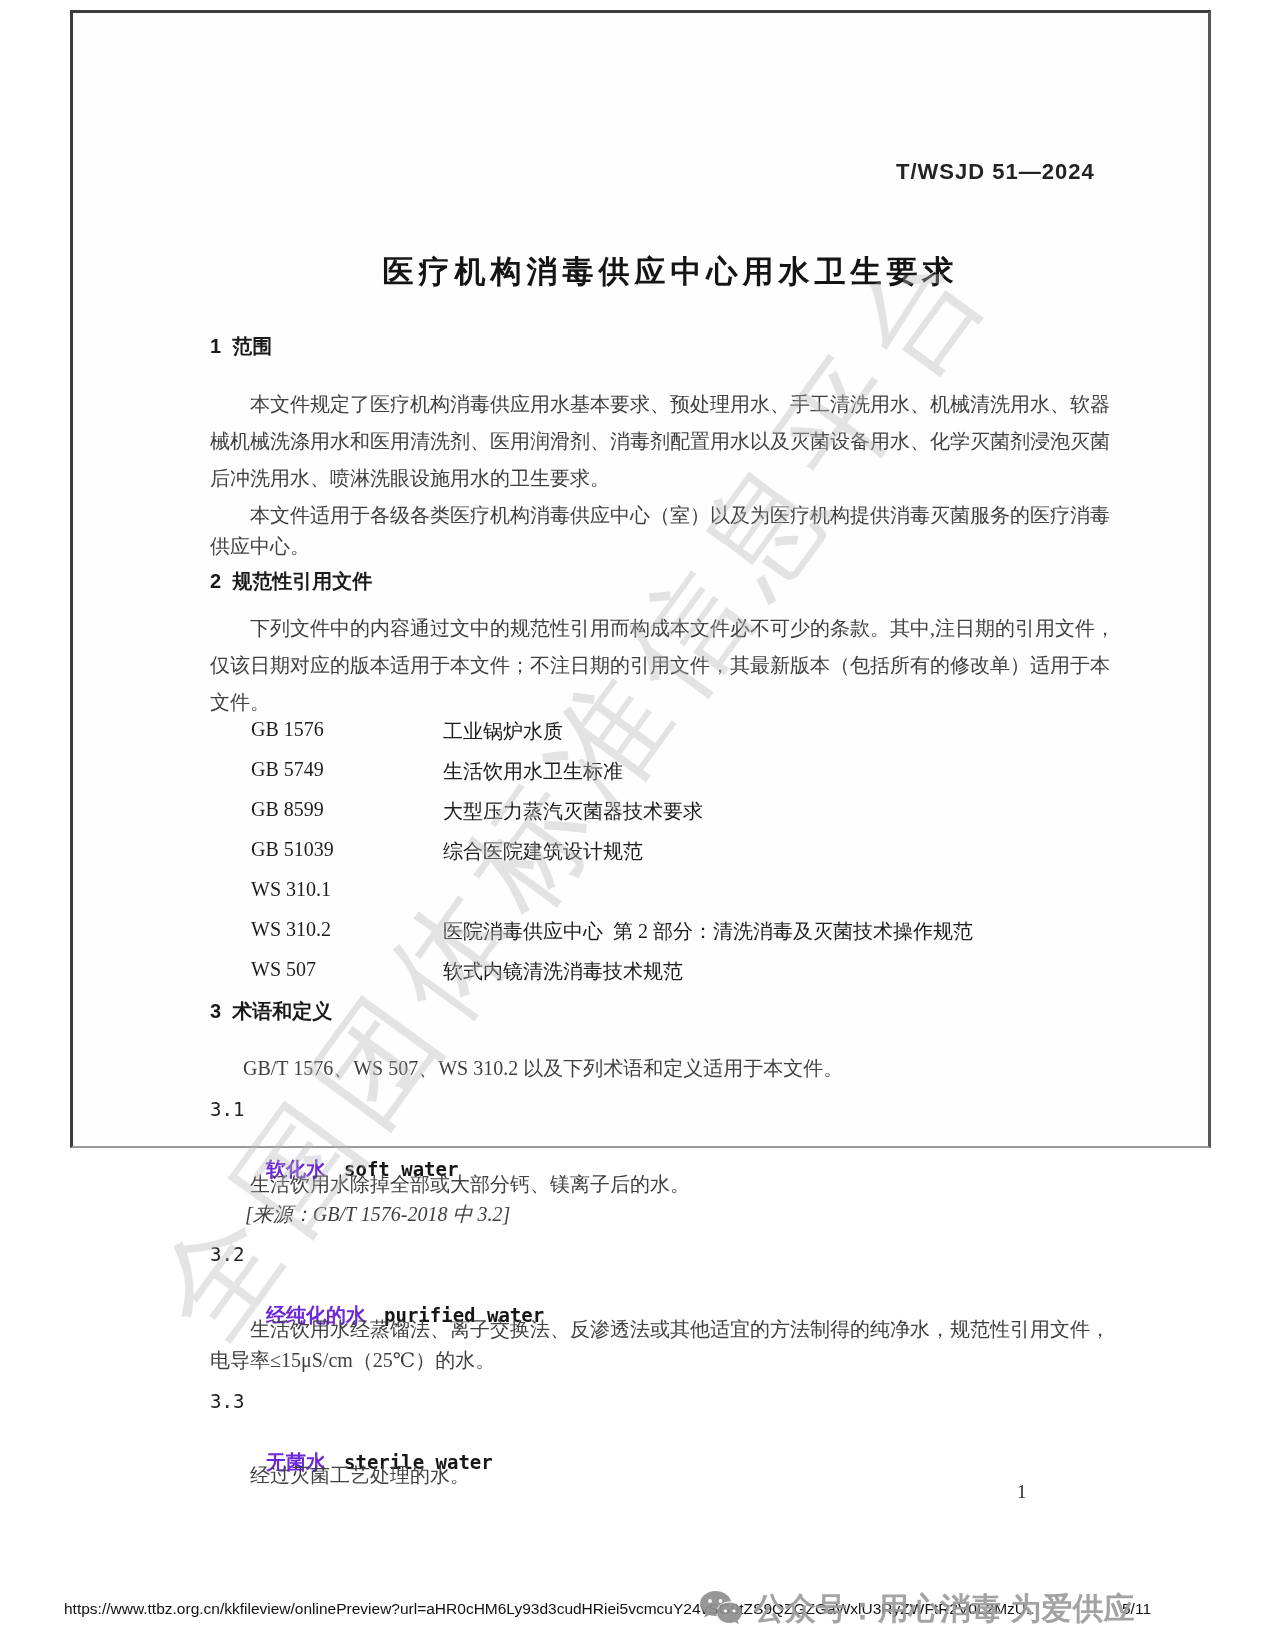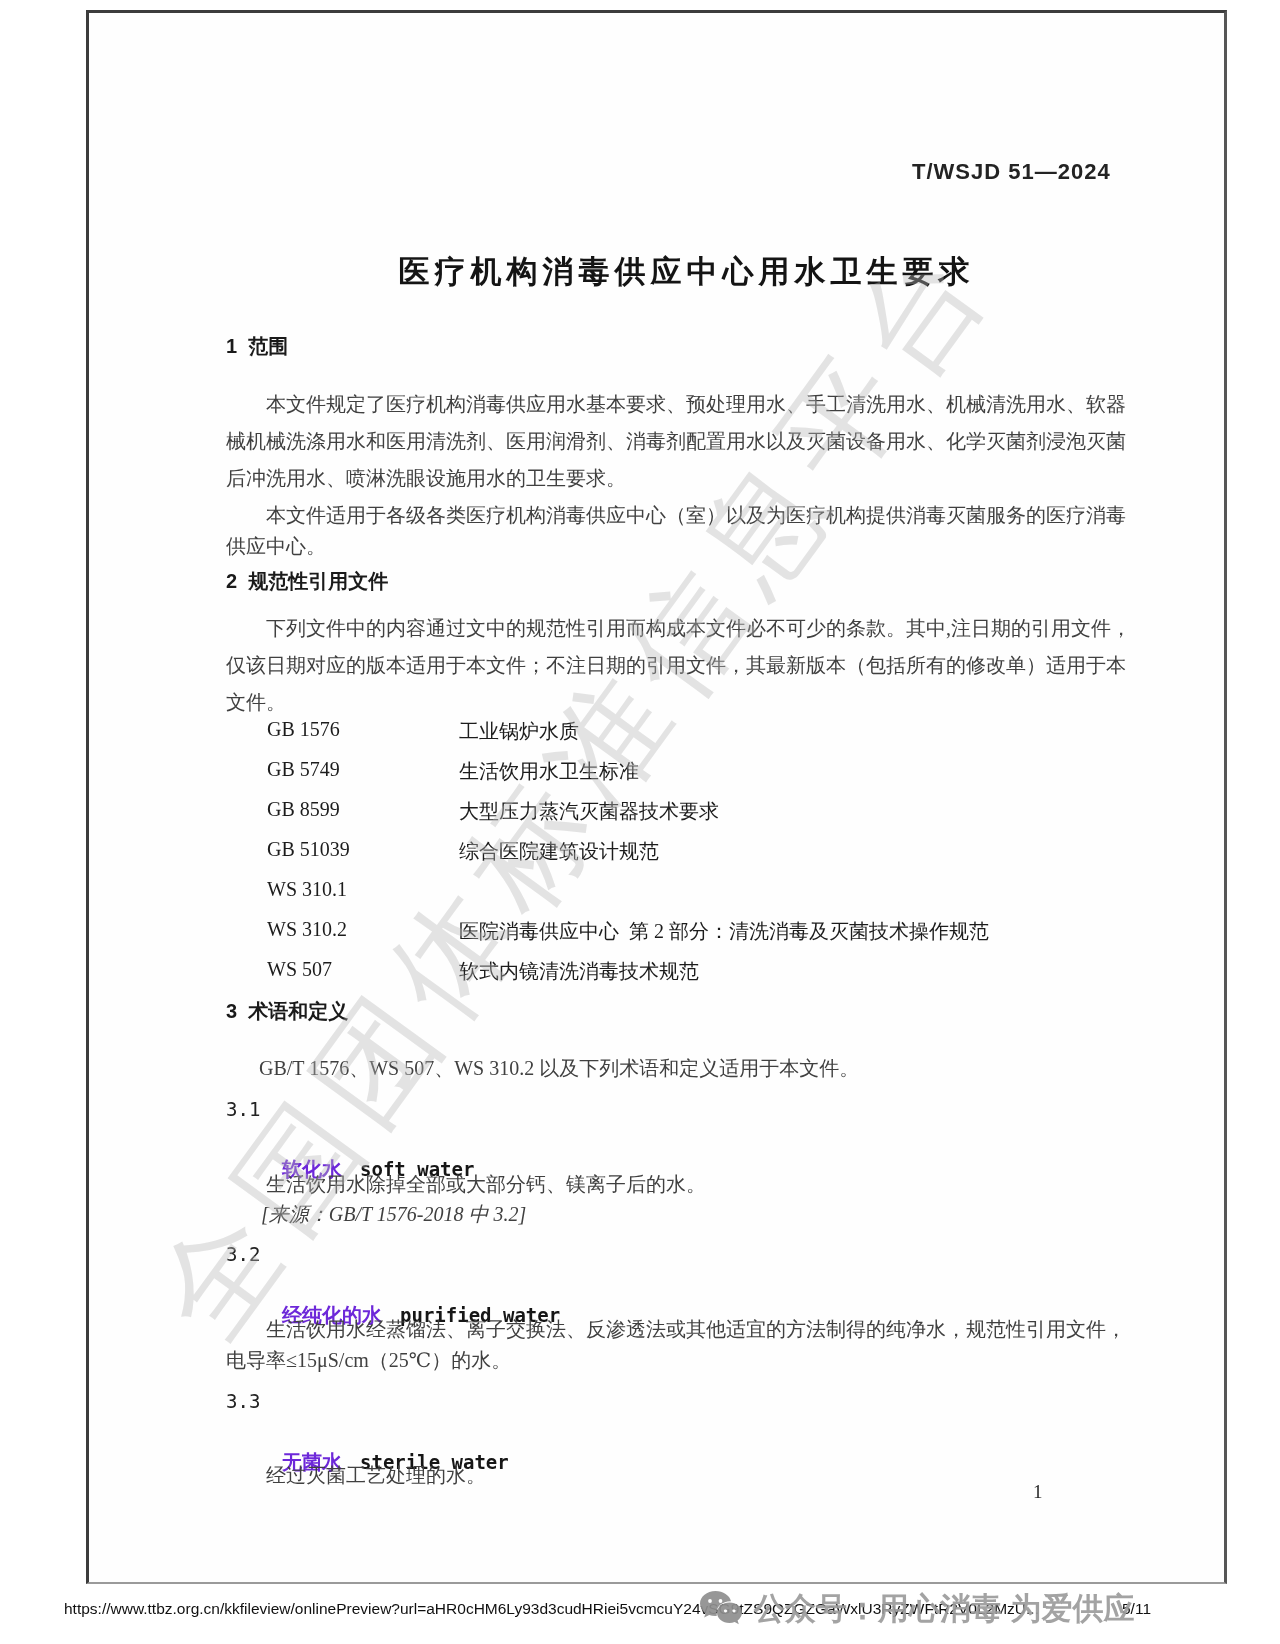--- a/index.html
+++ b/index.html
@@ -2,21 +2,21 @@
 <html><head>
 <meta charset="utf-8">
 <style>
   html,body{margin:0;padding:0;}
   body{
     width:1280px;height:1644px;position:relative;overflow:hidden;
     background:#ffffff;color:#1c1c1c;
     font-family:"Liberation Serif","DejaVu Serif",serif;
   }
   .page{
-    position:absolute;left:86px;top:10px;width:1141px;height:1574px;
+    position:absolute;left:70px;top:10px;width:1141px;height:1138px;
     background:#fefefe;box-sizing:border-box;
     border-left:3px solid #3c3c3c;border-top:3px solid #3c3c3c;
     border-right:3px solid #565656;border-bottom:2px solid #9a9a9a;
   }
   .abs{position:absolute;white-space:pre;}
   .std-num{
     font-family:"Liberation Sans","DejaVu Sans",sans-serif;
     font-size:22px;font-weight:600;letter-spacing:1px;color:#232323;
   }
   .doc-title{

